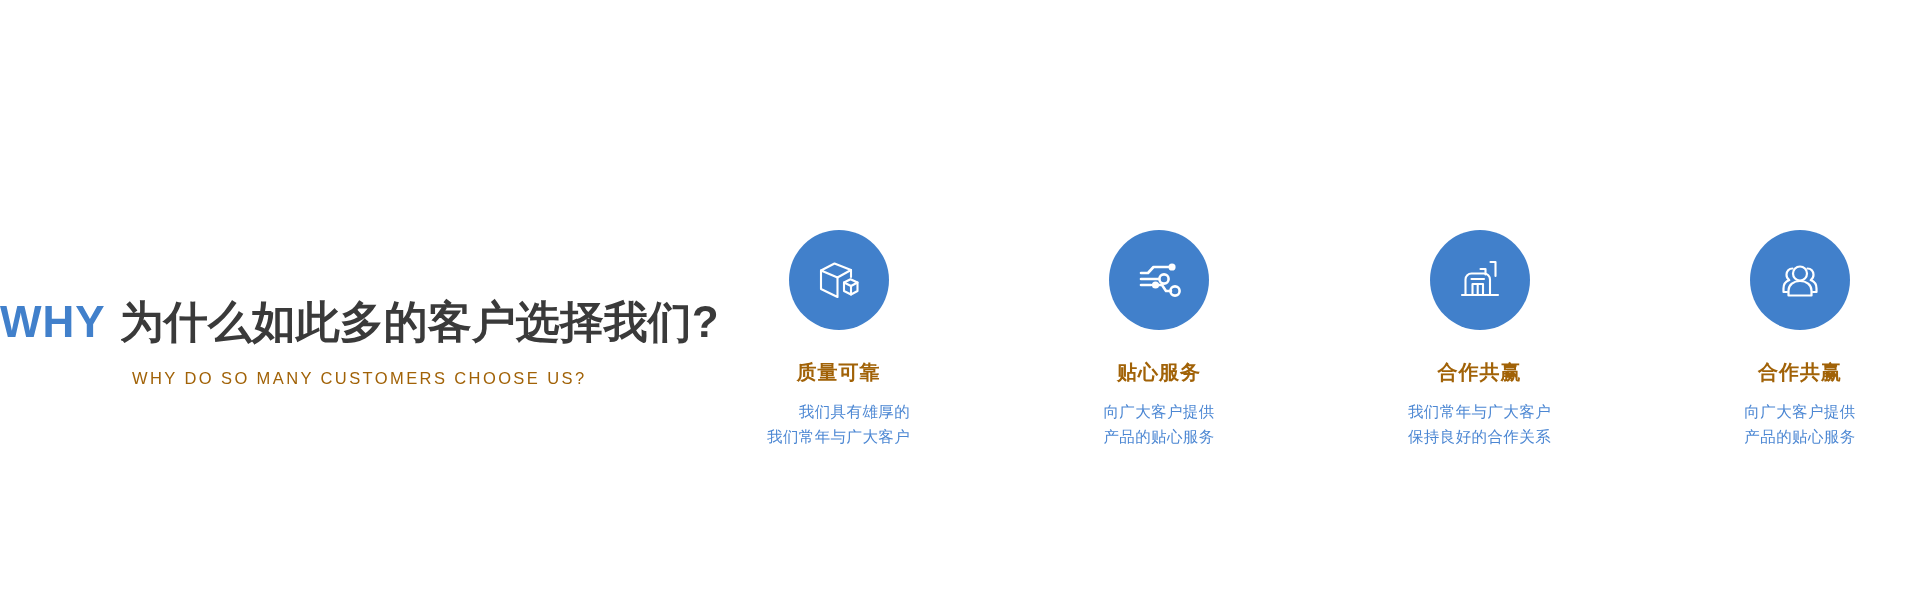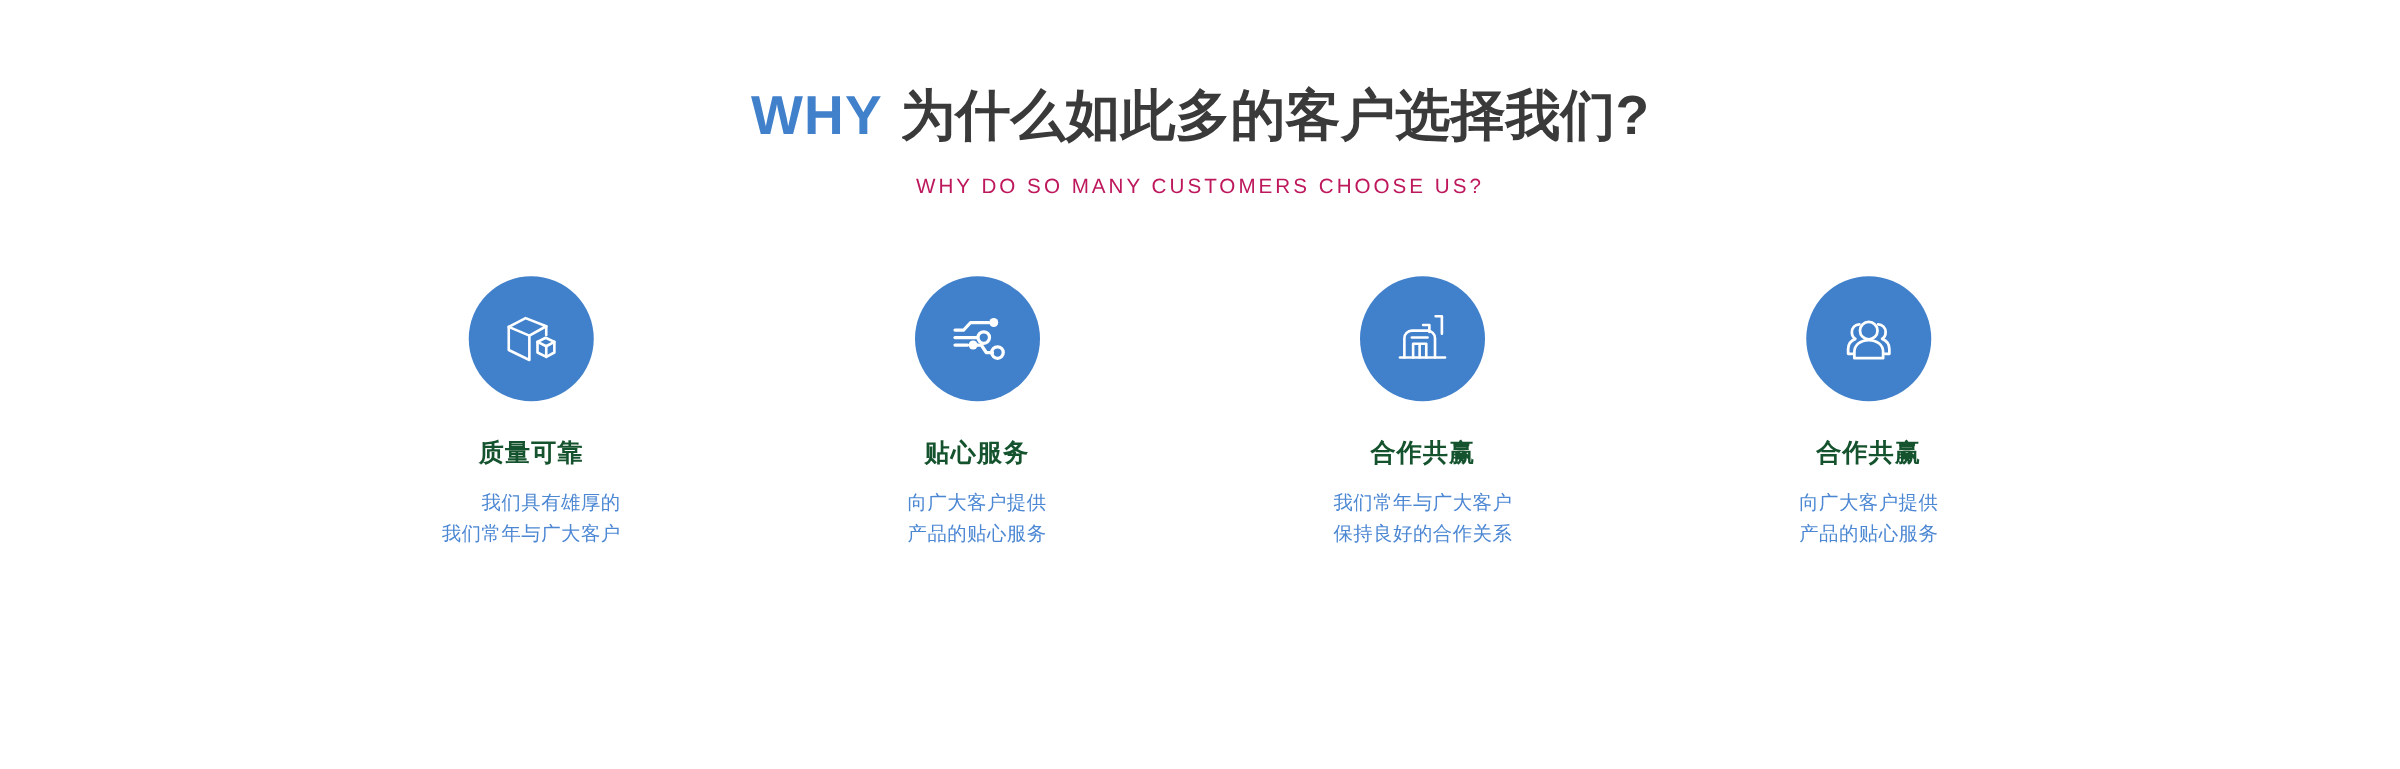--- a/index.html
+++ b/index.html
@@ -15,21 +15,21 @@
     font-family: "Liberation Sans", "DejaVu Sans", sans-serif;
     -webkit-font-smoothing: antialiased;
   }
 
   .section {
     position: relative;
     width: 1920px;
     height: 615px;
     background: #ffffff;
     display: flex;
-    flex-direction: column;
+    flex-direction: row;
     align-items: center;
   }
 
   
   .heading-block {
     margin-top: 68px;
     text-align: center;
     line-height: 1;
   }
 
@@ -50,21 +50,21 @@
   }
 
   .main-title .cn {
     color: #3a3a3a;
     font-weight: bold;
   }
 
   .sub-title {
     margin-top: 22px;
     font-size: 16.5px;
-    color: #be185d;
+    color: #a16207;
     letter-spacing: 2.4px;
     font-weight: normal;
     white-space: nowrap;
   }
 
   
   .features {
     margin-top: 64px;
     width: 1310px;
     display: flex;
@@ -90,21 +90,21 @@
   }
 
   .icon-circle svg {
     display: block;
   }
 
   .feature-title {
     margin-top: 30px;
     font-size: 20px;
     font-weight: bold;
-    color: #14532d;
+    color: #a16207;
     letter-spacing: 1px;
     line-height: 1.2;
   }
 
   .feature-desc {
     margin-top: 15px;
     font-size: 15.5px;
     color: #4c87d3;
     line-height: 1.62;
     text-align: right;

